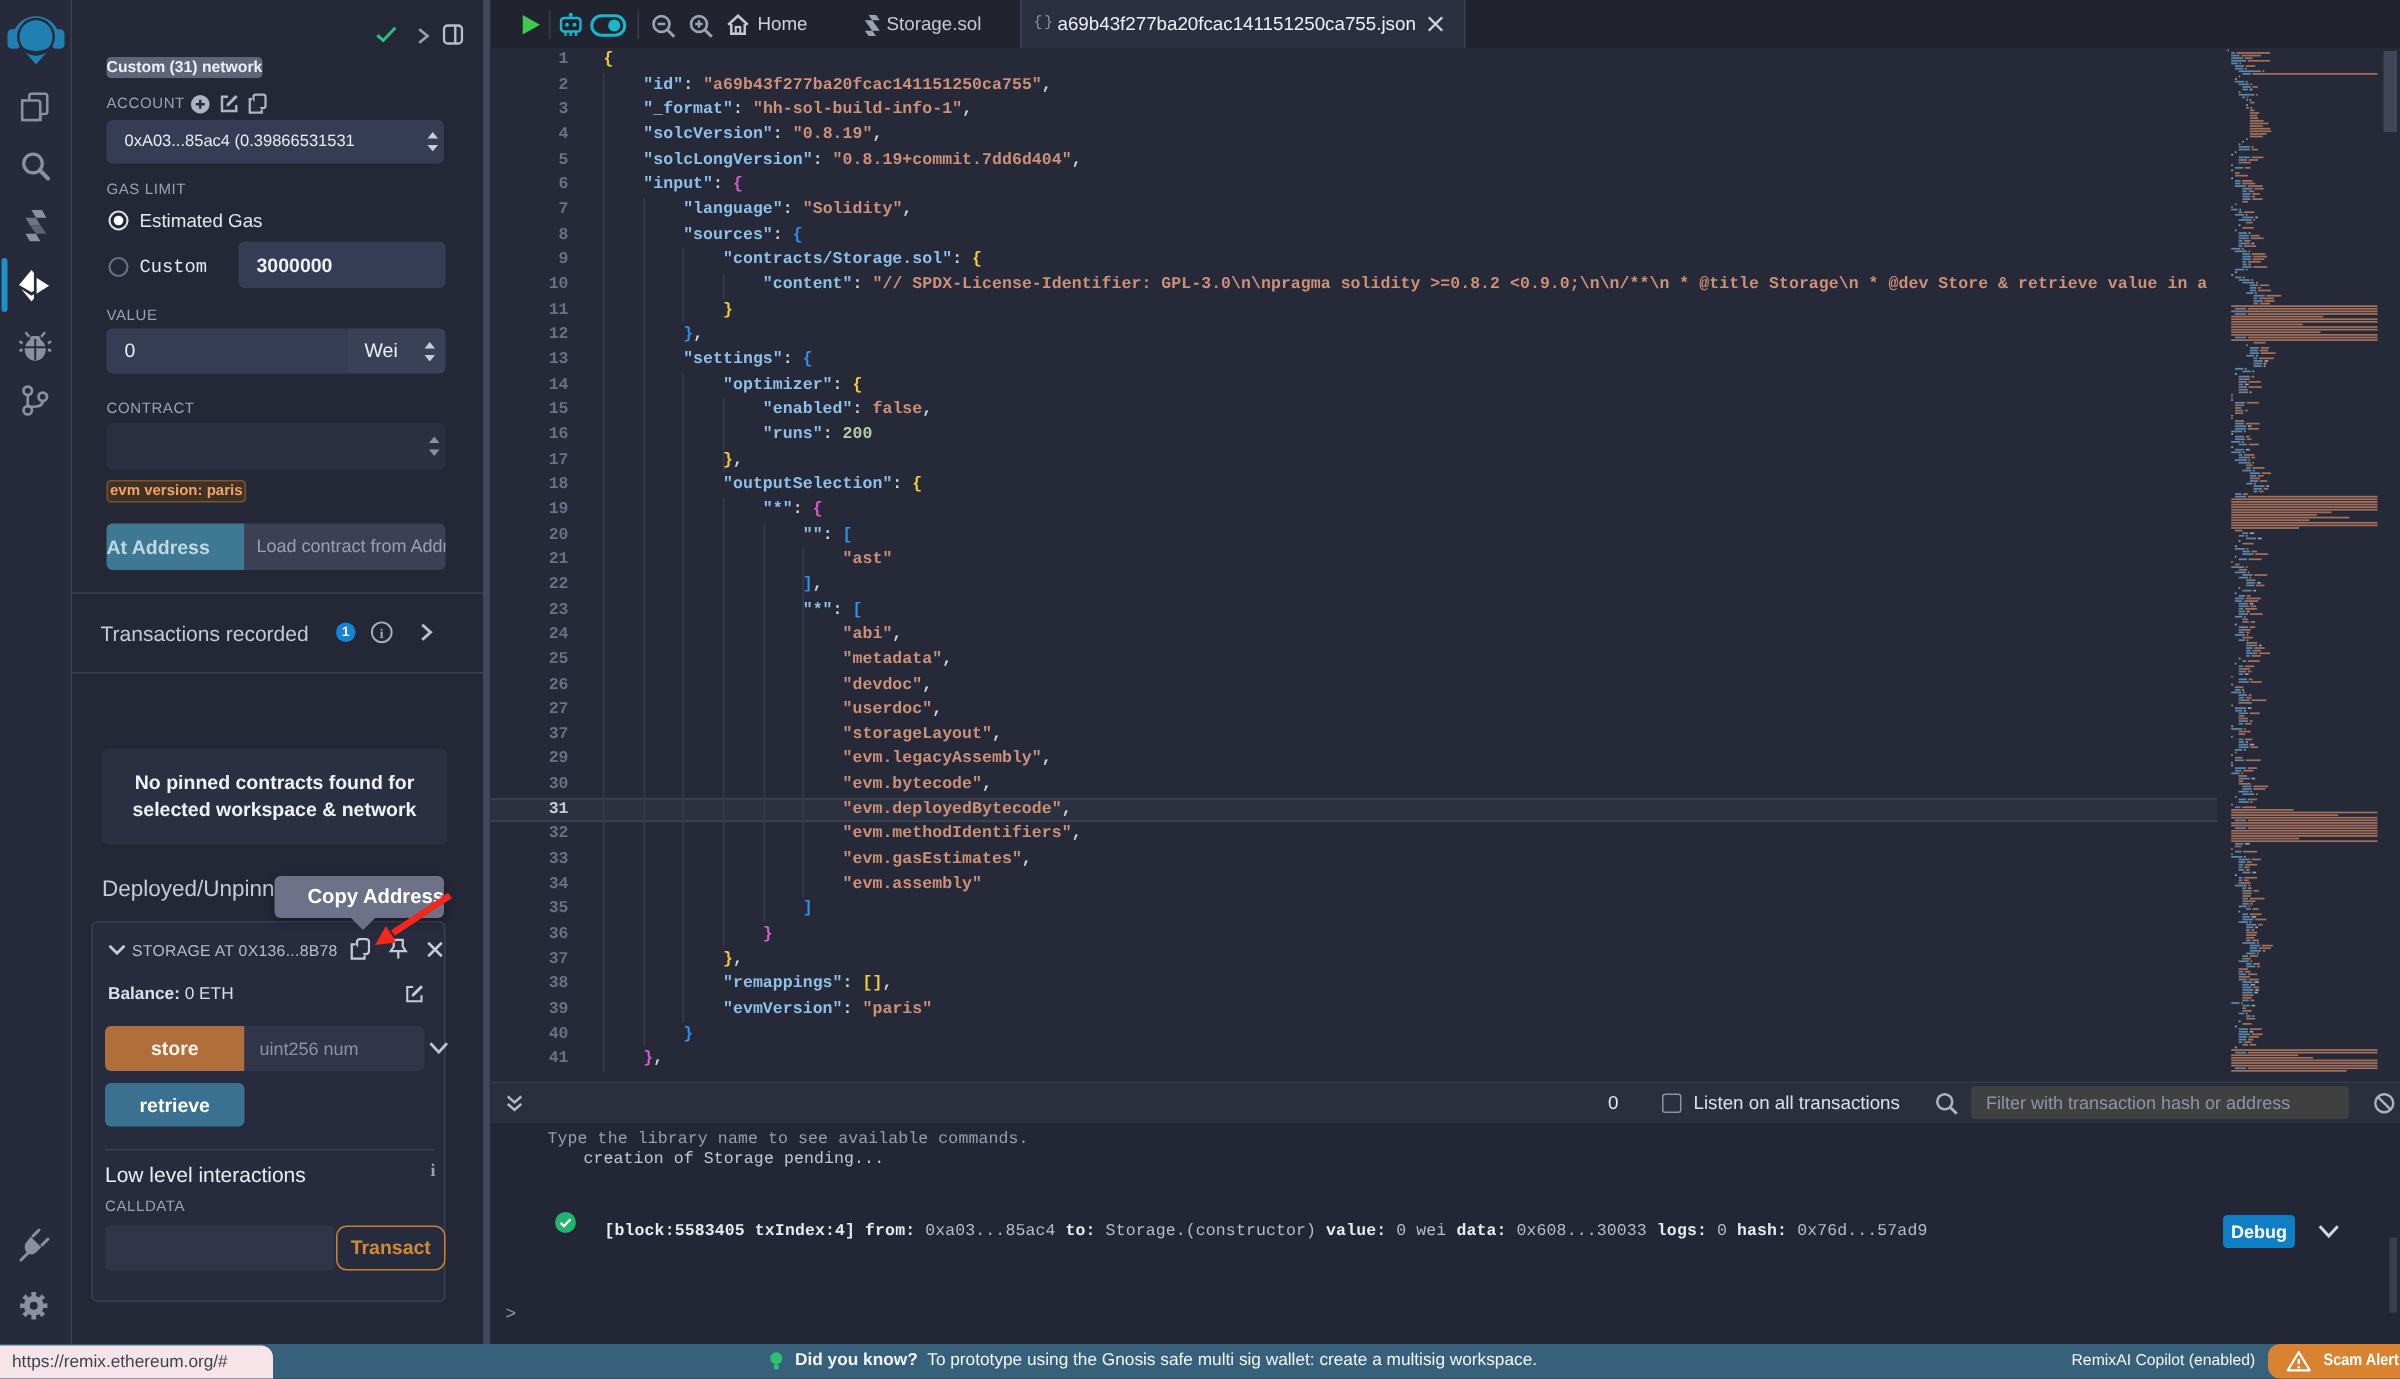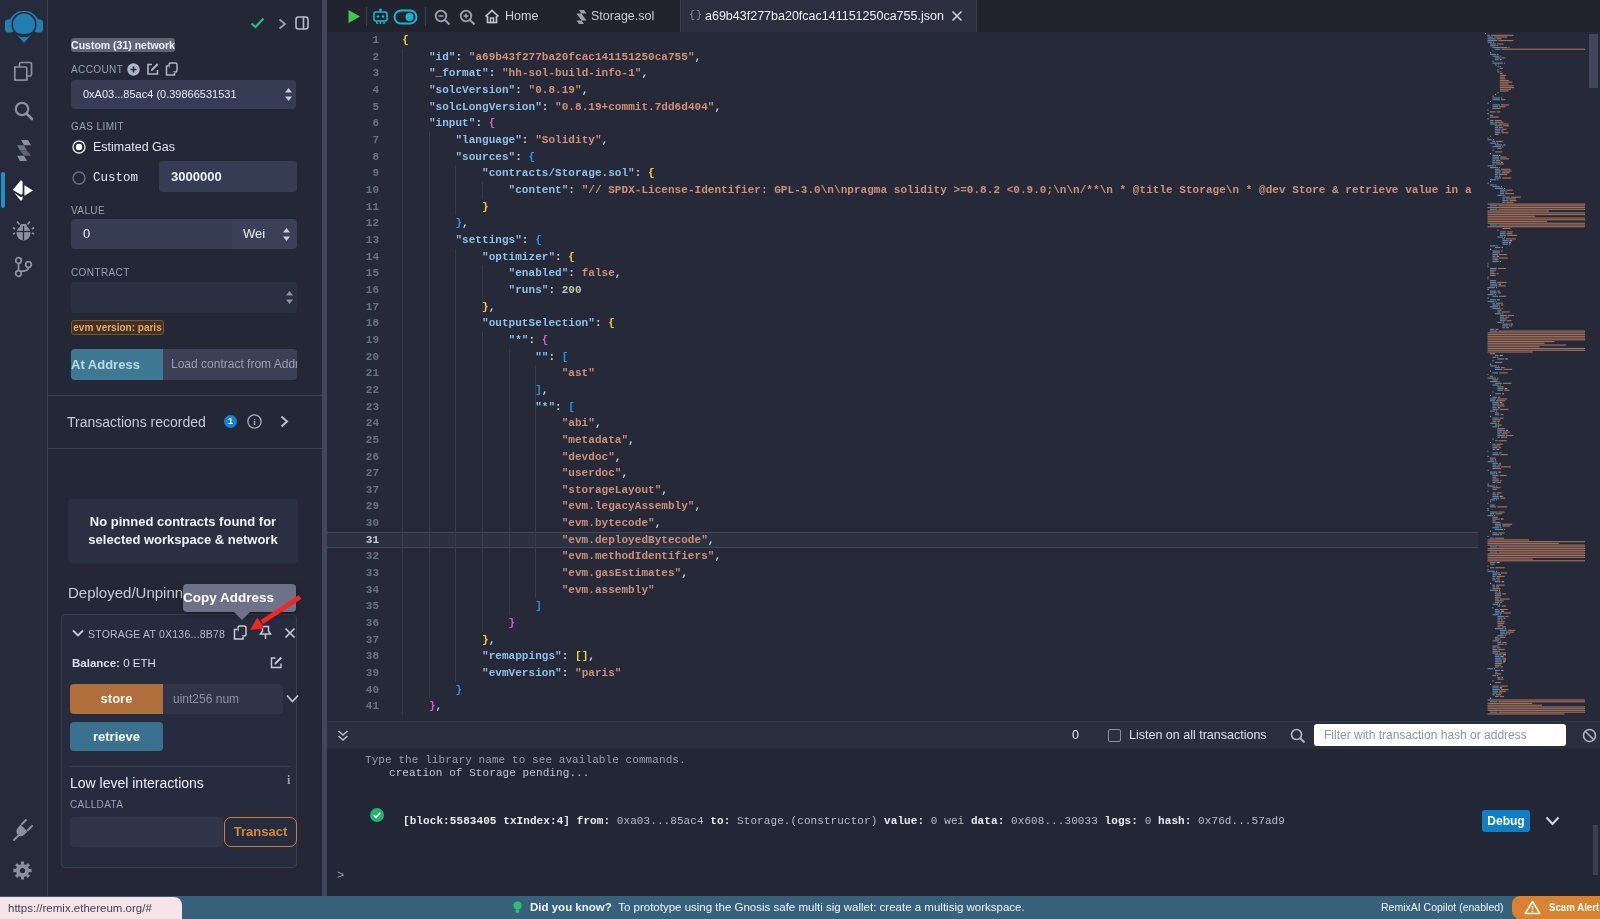--- a/index.html
+++ b/index.html
@@ -192,21 +192,21 @@
 <svg class="abs" style="left:286px;top:694px" width="13" height="9" viewBox="0 0 13 9">
 <path d="M1 1.5 L6.5 7.5 L12 1.5" stroke="#c0c4d2" stroke-width="1.8" fill="none"></path>
     </svg>
 <div class="abs" style="left:70px;top:722px;width:93px;height:29px;background:#3a7191;border-radius:4px;color:#fff;font-size:13px;font-weight:bold;text-align:center;line-height:29px;">retrieve</div>
 <div class="abs" style="left:70px;top:766px;width:220px;height:1px;background:#3b3f53;"></div>
 <div class="abs" style="left:70px;top:775px;color:#eceef4;font-size:14px;">Low level interactions</div>
 <div class="abs" style="left:287px;top:773px;color:#9ca1b4;font-size:12px;font-weight:bold;font-family:'Liberation Serif',serif;">i</div>
 <div class="abs lbl" style="left:70px;top:799px;">CALLDATA</div>
 <div class="abs" style="left:70px;top:817px;width:153px;height:30px;background:#313549;border-radius:4px;"></div>
 <div class="abs" style="left:224px;top:817px;width:73px;height:30px;border:1px solid #c9822f;border-radius:7px;color:#d08b35;font-size:13px;font-weight:bold;text-align:center;line-height:28px;">Transact</div>
-<div class="abs" style="left:183px;top:584px;width:113px;height:28px;background:#6e7289;border-radius:4px;color:#fff;font-size:13.5px;font-weight:bold;text-align:left;line-height:28px;box-shadow:0 2px 6px rgba(0,0,0,.35);">Copy Address</div>
+<div class="abs" style="left:183px;top:584px;width:113px;height:28px;background:#6e7289;border-radius:4px;color:#fff;font-size:13.5px;font-weight:bold;text-align:right;line-height:28px;box-shadow:0 2px 6px rgba(0,0,0,.35);">Copy Address</div>
 <svg class="abs" style="left:233px;top:611px" width="18" height="9" viewBox="0 0 18 9">
 <path d="M0 0 L18 0 L9 9 Z" fill="#6e7289"></path>
     </svg>
 <svg class="abs" style="left:240px;top:590px" width="66" height="46" viewBox="0 0 66 46">
 <line x1="60" y1="7" x2="22" y2="32" stroke="#f2281e" stroke-width="4.5"></line>
 <path d="M10 40 L17.3 27.4 L24.4 38.3 Z" fill="#f2281e"></path>
     </svg>
 </div>
 <div style="position:absolute;left:327px;top:0;width:1044px;height:32px;">
 <svg class="abs" style="left:20px;top:9px" width="14" height="15" viewBox="0 0 14 15">
@@ -980,21 +980,21 @@
 <svg class="abs" style="left:10px;top:9px" width="12" height="12" viewBox="0 0 12 12">
 <path d="M1.5 1 L6 5 L10.5 1 M1.5 6 L6 10 L10.5 6" stroke="#b6bac8" stroke-width="1.6" fill="none"></path>
     </svg>
 <div class="abs" style="left:745px;top:7px;color:#e8eaf0;font-size:12.5px;">0</div>
 <div class="abs" style="left:781px;top:8px;width:13px;height:13px;border:1.5px solid #8b90a3;border-radius:2px;background:#2b2f40;"></div>
 <div class="abs" style="left:802px;top:7px;color:#dde0e8;font-size:12.5px;">Listen on all transactions</div>
 <svg class="abs" style="left:963px;top:7px" width="16" height="16" viewBox="0 0 16 16">
 <circle cx="6.5" cy="6.5" r="5" stroke="#aeb2c2" stroke-width="1.7" fill="none"></circle>
 <line x1="10" y1="10" x2="14.5" y2="14.5" stroke="#aeb2c2" stroke-width="2"></line>
     </svg>
-<div class="abs" style="left:987px;top:3px;width:252px;height:22px;background:#ffffff;border-radius:3px;color:#8f94a9;font-size:12px;line-height:22px;padding-left:10px;">Filter with transaction hash or address</div>
+<div class="abs" style="left:987px;top:3px;width:252px;height:22px;background:#404040;border-radius:3px;color:#8f94a9;font-size:12px;line-height:22px;padding-left:10px;">Filter with transaction hash or address</div>
 <svg class="abs" style="left:1255px;top:7px" width="15" height="15" viewBox="0 0 15 15">
 <circle cx="7.5" cy="7.5" r="6" stroke="#aeb2c2" stroke-width="1.6" fill="none"></circle>
 <line x1="3.2" y1="3.2" x2="11.8" y2="11.8" stroke="#aeb2c2" stroke-width="1.6"></line>
     </svg>
 <div class="abs" style="left:38px;top:33px;color:#9a9db2;font-size:11px;font-family:'Liberation Mono',monospace;letter-spacing:.08px;">Type the library name to see available commands.</div>
 <div class="abs" style="left:38px;top:46px;color:#c3c6d4;font-size:11px;font-family:'Liberation Mono',monospace;letter-spacing:.08px;margin-left:24px;">creation of Storage pending...</div>
 <svg class="abs" style="left:43px;top:87px" width="14" height="14" viewBox="0 0 14 14">
 <circle cx="7" cy="7" r="7" fill="#23b26f"></circle>
 <path d="M3.7 7.2 L6 9.4 L10.3 4.8" stroke="#fff" stroke-width="1.6" fill="none"></path>
     </svg>

